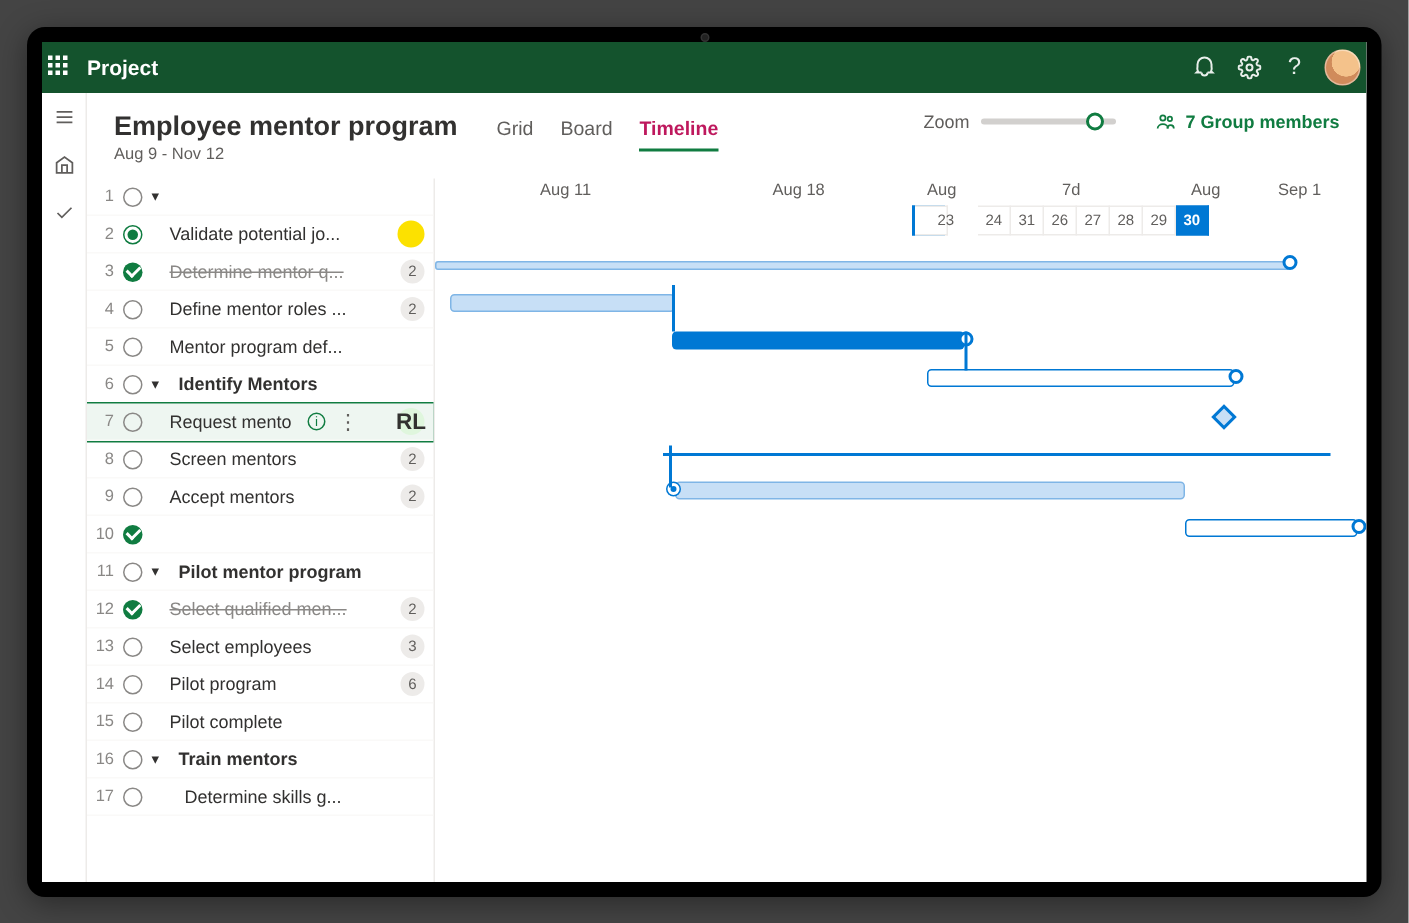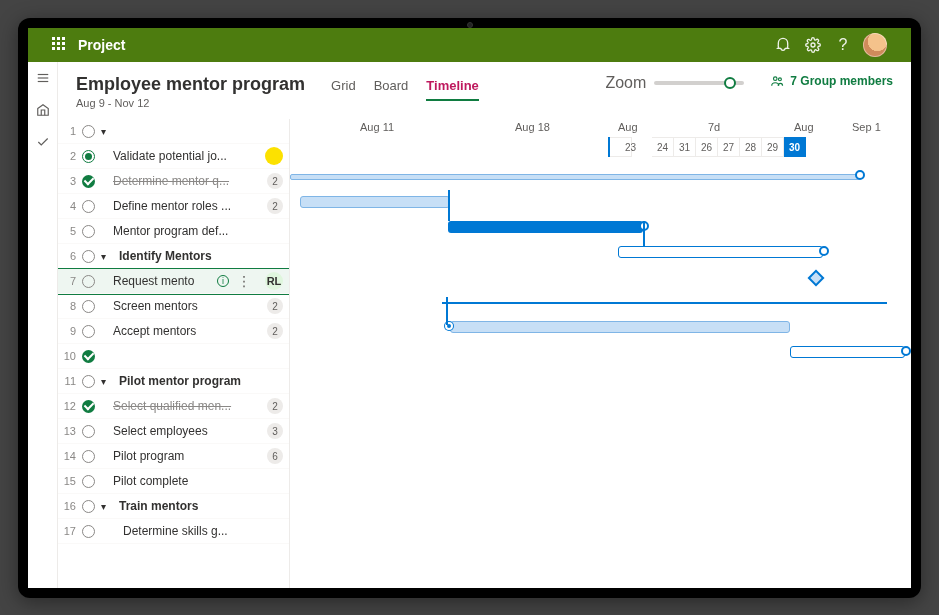--- a/index.html
+++ b/index.html
@@ -1,41 +1,41 @@
 <!DOCTYPE html>
 <html><head>
 <meta charset="utf-8">
 <style>
   * { box-sizing: border-box; margin: 0; padding: 0; }
   body { font-family: "Segoe UI", -apple-system, sans-serif; font-size: 13px; color: #323130; background:#444; display:flex; justify-content:center; align-items:flex-start; padding:18px; }
   .tablet { width: 904px; height: 580px; background: #000; border-radius: 12px; padding: 10px 10px 10px 10px; position:relative; box-shadow: 0 4px 20px rgba(0,0,0,.4); }
   .camera { position:absolute; left:50%; top:4px; transform:translateX(-50%); width:6px; height:6px; border-radius:50%; background:#222; border:1px solid #333; }
   .screen { width:100%; height:100%; background:#fff; overflow:hidden; position:relative; }
   
-  .appbar { height:34px; background:#4d7c0f; color:#fff; display:flex; align-items:center; padding:0 24px; gap:10px; }
+  .appbar { height:34px; background:#14532d; color:#fff; display:flex; align-items:center; padding:0 4px; gap:10px; }
   .waffle { width:16px; height:16px; display:grid; grid-template-columns: repeat(3,3px); grid-template-rows: repeat(3,3px); gap:2px; }
   .waffle span { background:#fff; width:3px; height:3px; }
   .app-title { font-weight:600; font-size:14px; }
   .appbar-spacer { flex:1; }
   .appbar-icon { width:20px; height:20px; display:flex; align-items:center; justify-content:center; color:#fff; opacity:.9; }
   .avatar { width:24px; height:24px; border-radius:50%; background: radial-gradient(circle at 60% 35%, #f4c28b 0 45%, #d08b5b 46% 100%); box-shadow: inset 0 0 0 1px rgba(255,255,255,.4); }
   
   .work { display:flex; height: calc(100% - 34px); }
   .rail { width:30px; border-right:1px solid #edebe9; display:flex; flex-direction:column; align-items:center; padding-top:8px; gap:16px; color:#605e5c; }
   .rail-icon { width:16px; height:16px; display:flex; align-items:center; justify-content:center; }
   .main { flex:1; display:flex; flex-direction:column; min-width:0; }
   
   .hdr { display:flex; align-items:flex-start; padding:12px 18px 0 18px; gap:26px; }
   .proj-title { font-size:18px; font-weight:600; }
   .proj-dates { font-size:11px; color:#605e5c; margin-top:2px; }
   .tabs { display:flex; gap:18px; font-size:13px; color:#605e5c; margin-top:4px; }
   .tab { padding-bottom:6px; cursor:pointer; }
   .tab.active { color:#be185d; border-bottom:2px solid #107C41; font-weight:600; }
   .hdr-spacer { flex:1; }
-  .zoom-ctl { display:flex; align-items:center; gap:8px; color:#605e5c; font-size:16px; }
+  .zoom-ctl { display:flex; align-items:center; gap:8px; color:#605e5c; font-size:12px; }
   .slider { position:relative; width:90px; height:4px; background:#d2d0ce; border-radius:2px; }
   .slider-knob { position:absolute; right:8px; top:-4px; width:12px; height:12px; border-radius:50%; background:#fff; border:2px solid #107C41; }
   .members { display:flex; align-items:center; gap:6px; color:#107C41; font-size:12px; font-weight:600; }
   .members-icon { width:14px; height:14px; }
   
   .body { display:flex; flex:1; min-height:0; margin-top:10px; }
   .tasklist { width:232px; border-right:1px solid #edebe9; overflow:hidden; }
   .row { display:flex; align-items:center; height:25px; padding:0 6px 0 4px; gap:6px; border-bottom:1px solid #faf9f8; font-size:12px; color:#323130; position:relative; }
   .row.selected { background:#eef6f1; outline:1px solid #107C41; }
   .idx { width:14px; text-align:right; color:#8a8886; font-size:11px; }
@@ -45,21 +45,21 @@
   .status-inprog { width:13px; height:13px; border-radius:50%; border:1.5px solid #107C41; position:relative; flex-shrink:0;}
   .status-inprog::after { content:""; position:absolute; left:2px; top:2px; width:7px; height:7px; border-radius:50%; background:#107C41;}
   .chev { width:10px; font-size:10px; color:#323130; cursor:pointer; }
   .task-name { flex:1; white-space:nowrap; overflow:hidden; text-overflow:ellipsis; padding-left:2px;}
   .task-name.lvl1 { padding-left:2px; font-weight:600; }
   .task-name.lvl2 { padding-left:12px; }
   .task-name.lvl3 { padding-left:22px; }
   .task-name.struck { text-decoration: line-through; color:#8a8886; }
   .info-icon { width:12px; height:12px; border:1px solid #107C41; border-radius:50%; color:#107C41; font-size:9px; display:flex; align-items:center; justify-content:center; }
   .menu-dots { color:#605e5c; font-size:14px; cursor:pointer; padding:0 2px;}
-  .assignee { width:18px; height:18px; border-radius:50%; background:#dff6dd; display:flex; align-items:center; justify-content:center; font-size:11px; font-weight:600; margin-left:6px;text-align:center; }
+  .assignee { width:18px; height:18px; border-radius:50%; background:#dff6dd; display:flex; align-items:center; justify-content:center; font-size:15px; font-weight:600; margin-left:18px;text-align:center; }
   .assignee.yellow { background:#fce100; }
   .count-pill { min-width:16px; height:16px; border-radius:8px; background:#edebe9; color:#605e5c; font-size:10px; display:flex; align-items:center; justify-content:center; padding:0 4px;}
   
   .timeline { flex:1; min-width:0; position:relative; overflow:hidden; }
   .scale-area { height:46px; position:relative; }
   .month-labels { position:relative; height:18px; font-size:11px; color:#605e5c;text-align:right; }
   .month-label { position:absolute; top:2px; }
   .day-ruler { position:relative; height:24px; }
   .day-cell { position:absolute; top:0; width:22px; height:20px; font-size:10px; color:#605e5c; display:flex; align-items:center; justify-content:center; border:1px solid #edebe9; border-left:none; background:#fff;}
   .day-cell.first { border-left:1px solid #edebe9;}

